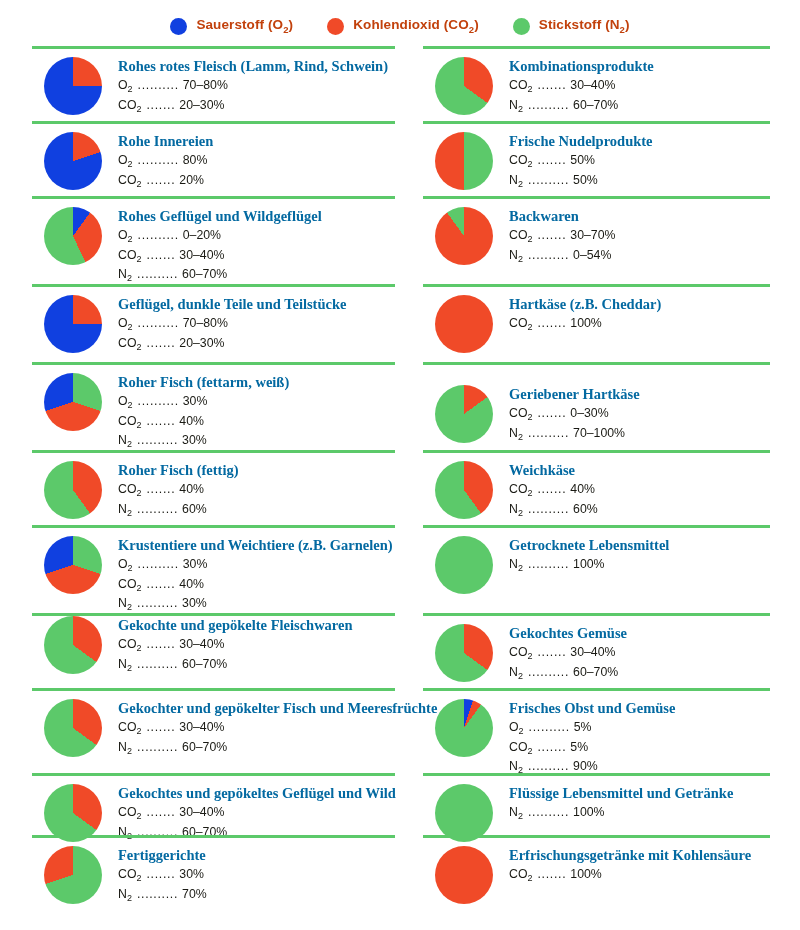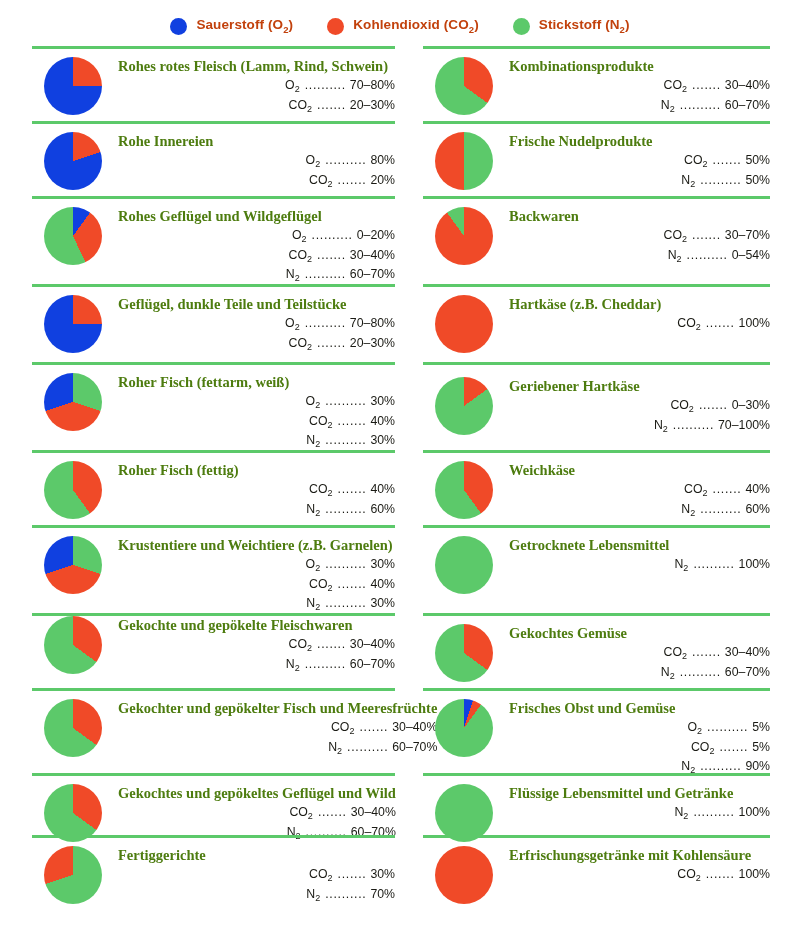--- a/index.html
+++ b/index.html
@@ -88,33 +88,32 @@
     border-radius: 50%;
   }
   .txt-cell {
     flex: 1 1 auto;
     padding-top: 1px;
   }
   .food-title {
     font-family: "Liberation Serif", serif;
     font-weight: bold;
     font-size: 14.5px;
-    color: #4d7c0f;
+    color: #0369a1;
     line-height: 1.18;
     margin-bottom: 2px;
     white-space: nowrap;
   }
   .gas-line {
     font-size: 12.3px;
     color: #1a1a14;
     line-height: 1.33;
     white-space: nowrap;
     display: flex;
     align-items: baseline;
-    justify-content: flex-end;
   }
   .gas-name { flex: 0 0 auto; }
   .gas-name sub { font-size: 9px; }
   .gas-dots {
     flex: 0 0 auto;
     letter-spacing: .7px;
     padding: 0 4px 0 5px;
     color: #1a1a14;
   }
   .gas-val { flex: 0 0 auto; }
@@ -354,21 +353,21 @@
                 <span class="gas-name">N<sub>2</sub></span>
                 <span class="gas-dots">..........</span>
                 <span class="gas-val">30%</span>
               </div>
             </div>
           </div>
         </div>
       </div>
       <div class="band-col right">
         <div class="rule" style="background: rgb(92, 201, 106);"></div>
-        <div style="padding-top: 12px;">
+        <div style="padding-top: 20px;">
           <div class="entry">
             <div class="pie-cell">
               <div class="pie" style="background: conic-gradient(rgb(240, 74, 40) 0%, rgb(240, 74, 40) 15%, rgb(92, 201, 106) 15%, rgb(92, 201, 106) 100%);"></div>
             </div>
             <div class="txt-cell">
               <div class="food-title">Geriebener Hartkäse</div>
               <div class="gas-line">
                 <span class="gas-name">CO<sub>2</sub></span>
                 <span class="gas-dots">.......</span>
                 <span class="gas-val">0–30%</span>

